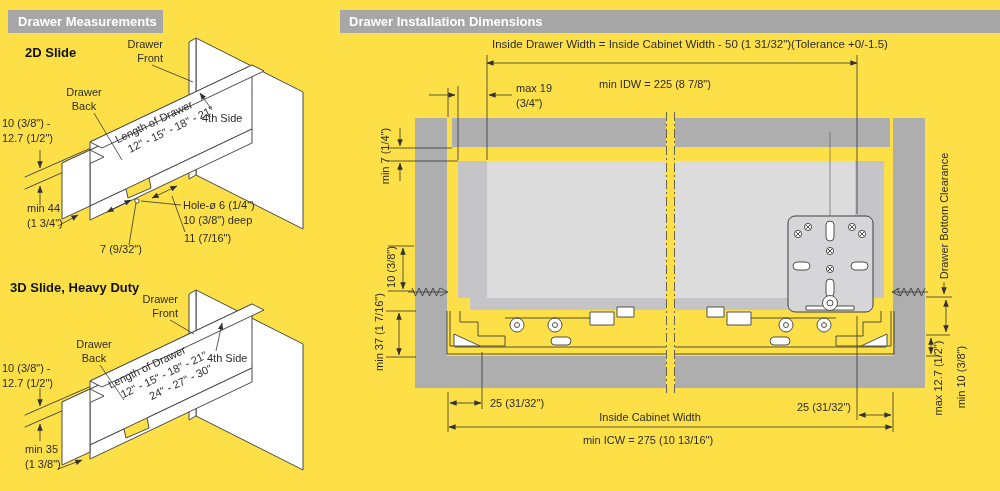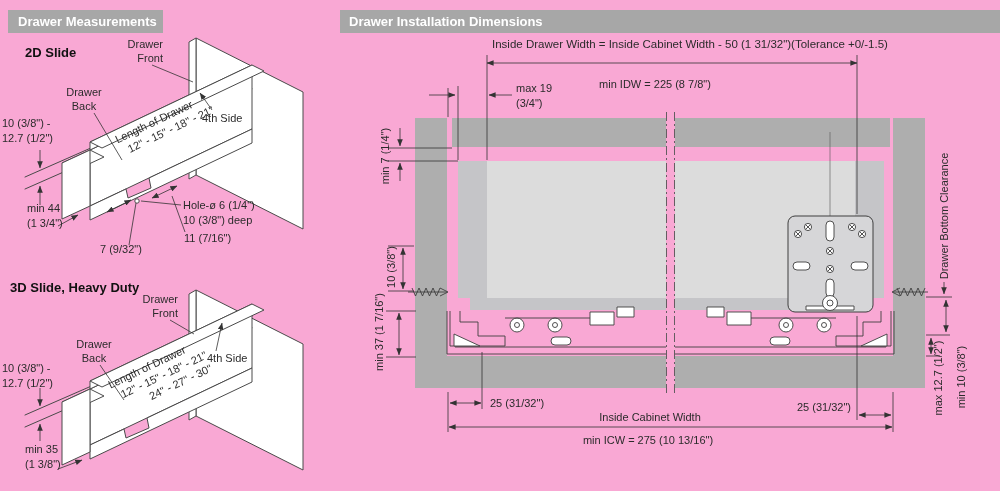--- a/index.html
+++ b/index.html
@@ -1,16 +1,16 @@
 <!DOCTYPE html>
 <html style="--header-bg: #a7a7a7; --header-text: #ffffff; --cabinet: #aeaeae; --drawer-wall: #c5c5c8; --drawer-inner: #dcdcdc; --bracket: #d6d6d8; --line: #4a4a4a;"><head>
 <meta charset="utf-8">
 <style>
   html,body{margin:0;padding:0;background:#fff}
-  #stage{width:1000px;height:491px;position:relative;background:#f9a8d4;font-family:"Liberation Sans",sans-serif}
+  #stage{width:1000px;height:491px;position:relative;background:#fde047;font-family:"Liberation Sans",sans-serif}
   svg{display:block}
   text{font-family:"Liberation Sans",sans-serif;fill:#2b2b2b}
   .t11{font-size:11px}
   .t12{font-size:11.5px}
   .ttl{font-size:13px;font-weight:bold;fill:#111}
   .hbar{fill:var(--header-bg,#a7a7a7)}
   .htxt{font-size:13px;font-weight:bold;fill:#fff}
   .ln{fill:none;stroke:#4a4a4a;stroke-width:1;stroke-linejoin:round;stroke-linecap:round}
   .wf{fill:#fff;stroke:#4a4a4a;stroke-width:1;stroke-linejoin:round}
   .dim{stroke:#333;stroke-width:.8;fill:none}

